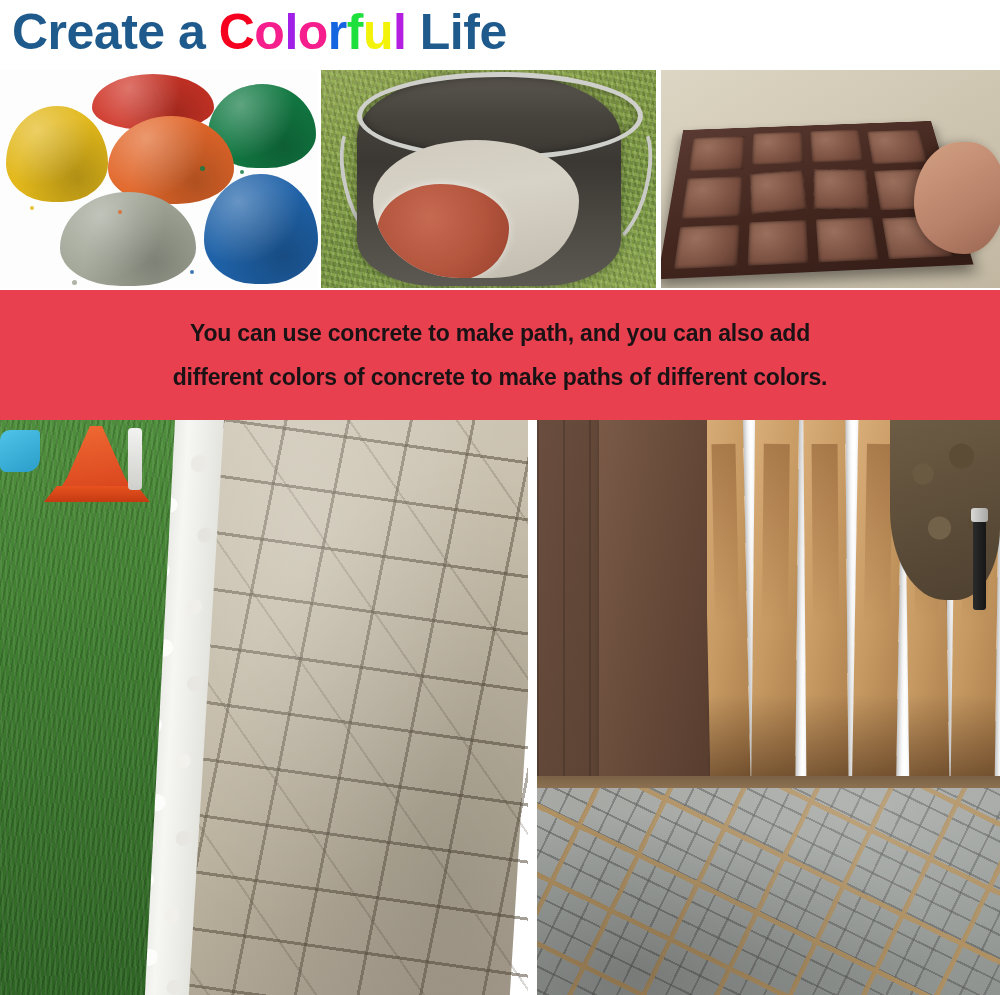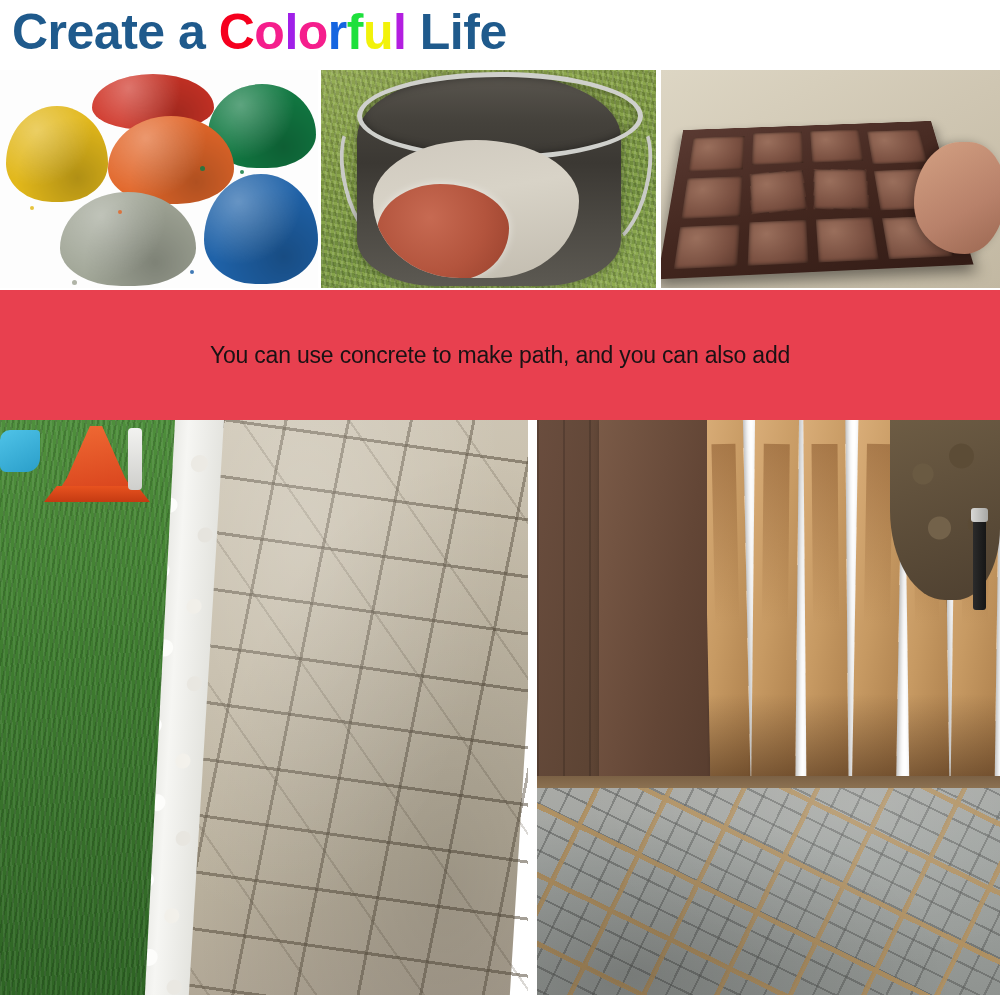--- a/index.html
+++ b/index.html
@@ -103,21 +103,21 @@
     background:linear-gradient(150deg,#d4a183,#b8816a 60%,#9a6650);
     box-shadow:-3px 0 8px rgba(0,0,0,.25);
   }
 
   
   .banner{
     position:absolute;left:0;top:290px;width:1000px;height:130px;
     display:flex;flex-direction:column;justify-content:center;align-items:center;
   }
   .banner-line{
-    color:#1a1214;font-weight:normal;font-size:23px;line-height:44px;
+    color:#1a1214;font-weight:bold;font-size:23px;line-height:44px;
     white-space:nowrap;letter-spacing:-0.2px;
   }
 
   
   .bottom-strip{position:absolute;left:0;top:420px;width:1000px;height:575px;}
   .b-panel{position:absolute;top:0;height:575px;overflow:hidden;}
   .b-left{left:0;width:528px;}
   .b-right{left:537px;width:463px;}
 
   
@@ -321,20 +321,21 @@
         <div class="cell" style="left:152px;top:138px;width:58px;height:50px;"></div>
         <div class="cell" style="left:220px;top:140px;width:62px;height:48px;"></div>
       </div>
       <div class="hand"></div>
     </div>
 
   </div>
 
   <div class="banner" style="background:#e8404f;">
     <div class="banner-line" style="color: rgb(26, 18, 20);">You can use concrete to make path, and you can also add</div>
+    <div class="banner-line" style="color: rgb(26, 18, 20);">different colors of concrete to make paths of different colors.</div>
   </div>
 
   <div class="bottom-strip">
 
     <div class="b-panel b-left">
       <div class="bl-pave"></div>
       <div class="gravel"></div>
       <div class="bl-grass"></div>
       <div class="toy-blue"></div>
       <div class="cone"></div>

